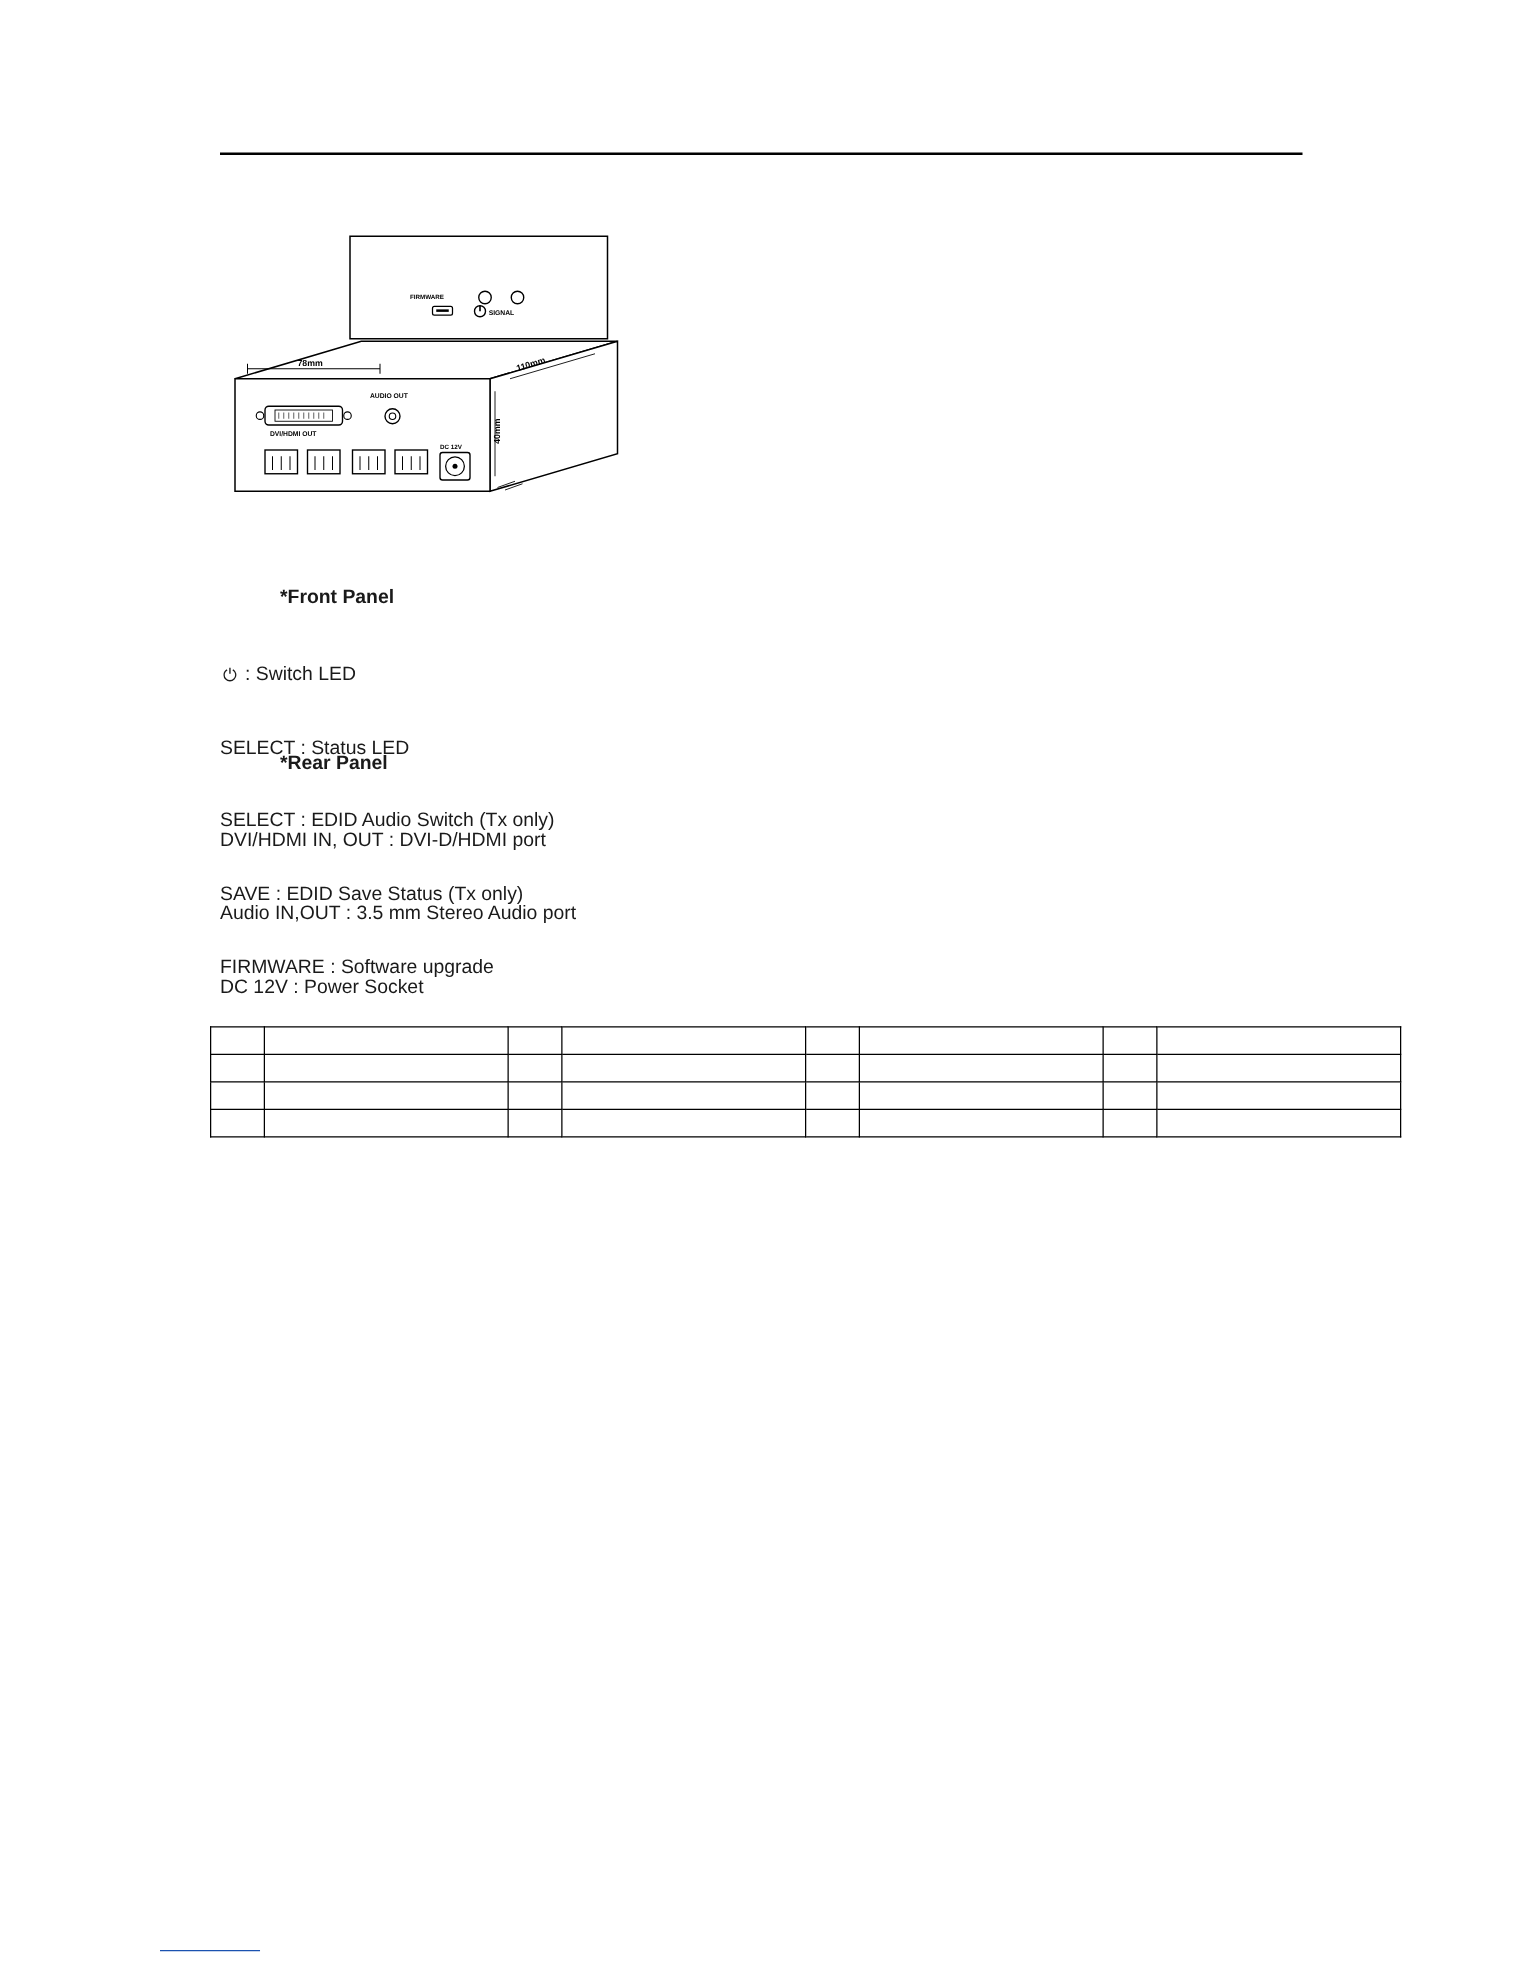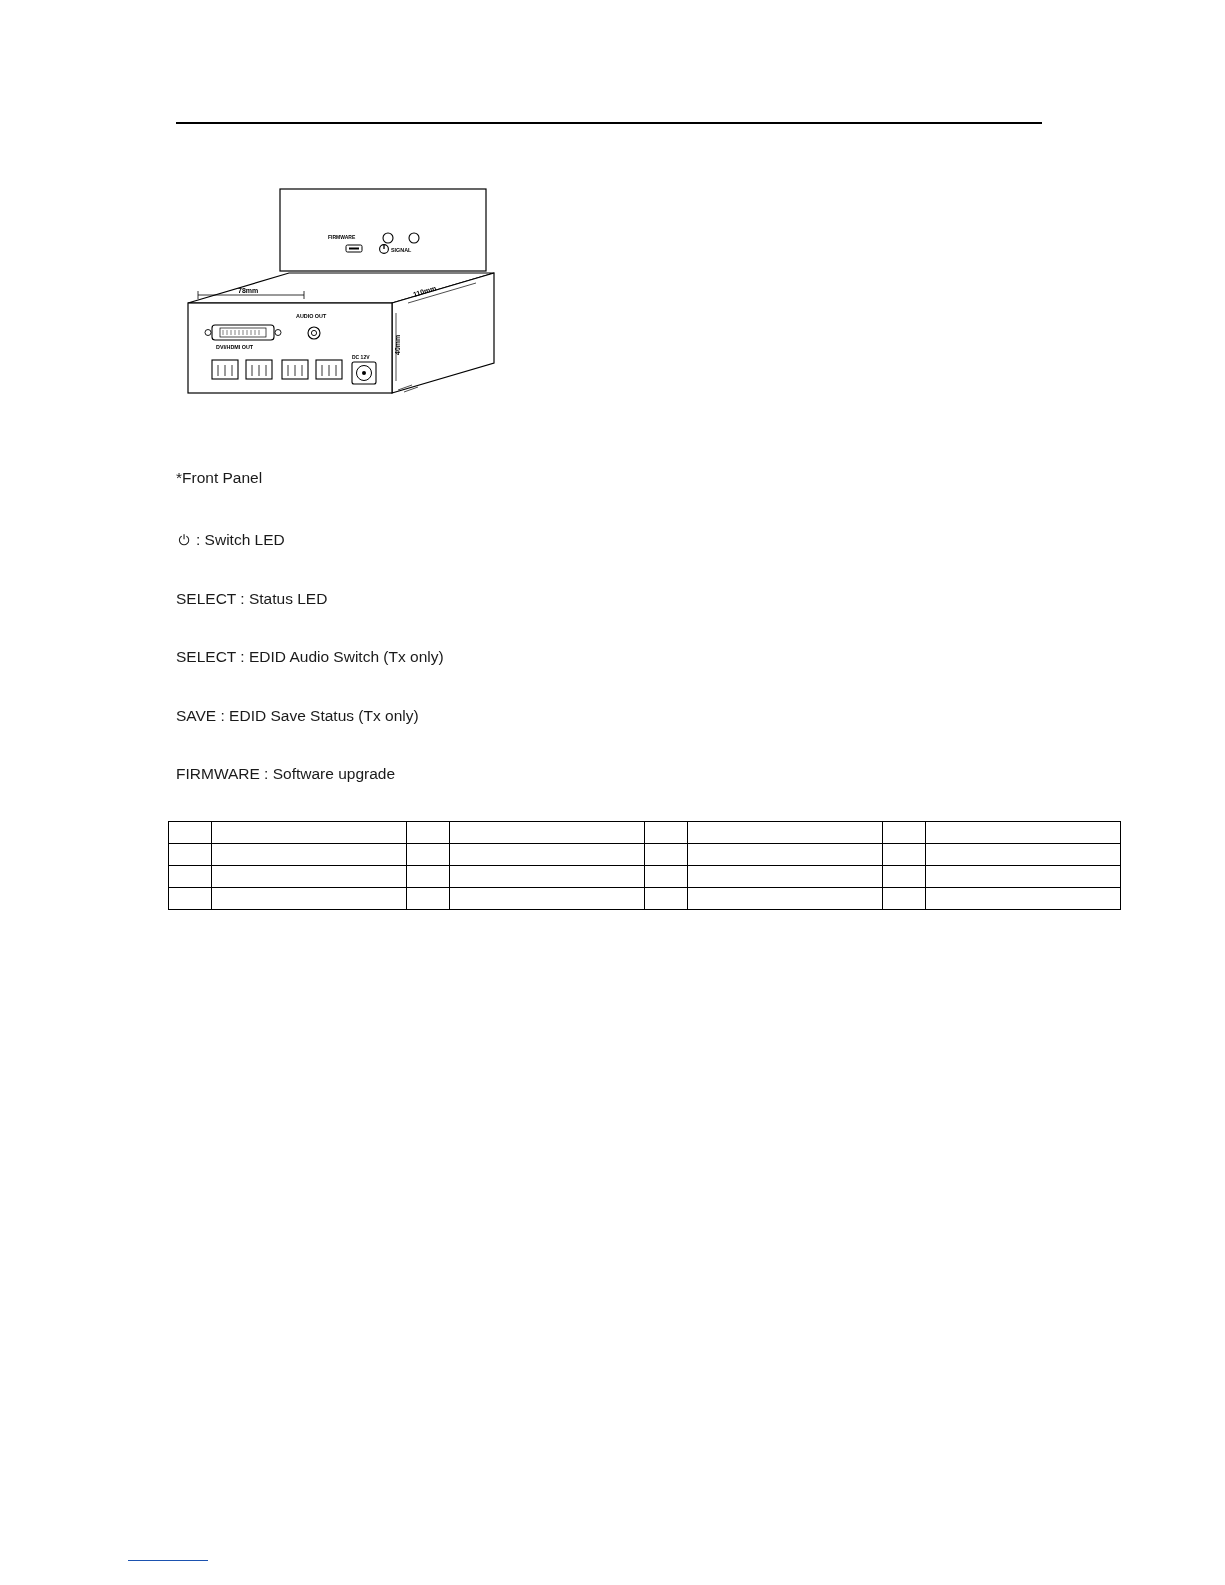--- a/index.html
+++ b/index.html
@@ -42,23 +42,24 @@
   .text-block {
     position: absolute;
     font-size: 15.5px;
     line-height: 19.5px;
     color: #1a1a1a;
     white-space: pre;
   }
   .front-panel-block { left: 176px; top: 429px; }
   .rear-panel-block  { left: 176px; top: 562px; }
   .block-title {
-    font-weight: 400;
+    font-weight: 700;
     display: block;
     margin-bottom: 3px;
+    margin-left: 48px;
   }
   .legend-line { display: block; }
   .legend-line.with-icon {
     display: flex;
     align-items: center;
     gap: 4px;
     height: 20px;
   }
   .power-glyph {
     display: inline-block;
@@ -200,20 +201,26 @@
     <span class="legend-line with-icon">
       <span class="power-glyph">⏻</span>
       <span>: Switch LED</span>
     </span>
     <span class="legend-line">SELECT : Status LED</span>
     <span class="legend-line">SELECT : EDID Audio Switch (Tx only)</span>
     <span class="legend-line">SAVE : EDID Save Status (Tx only)</span>
     <span class="legend-line">FIRMWARE : Software upgrade</span>
   </div>
 
+  <div class="text-block rear-panel-block">
+    <span class="block-title">*Rear Panel</span>
+    <span class="legend-line">DVI/HDMI IN, OUT : DVI-D/HDMI port</span>
+    <span class="legend-line">Audio IN,OUT : 3.5 mm Stereo Audio port</span>
+    <span class="legend-line">DC 12V : Power Socket</span>
+  </div>
 
   <table class="spec-table">
     <tbody>
       <tr>
         <td class="col-num"></td>
         <td class="col-label"></td>
         <td class="col-num"></td>
         <td class="col-label"></td>
         <td class="col-num"></td>
         <td class="col-label"></td>

